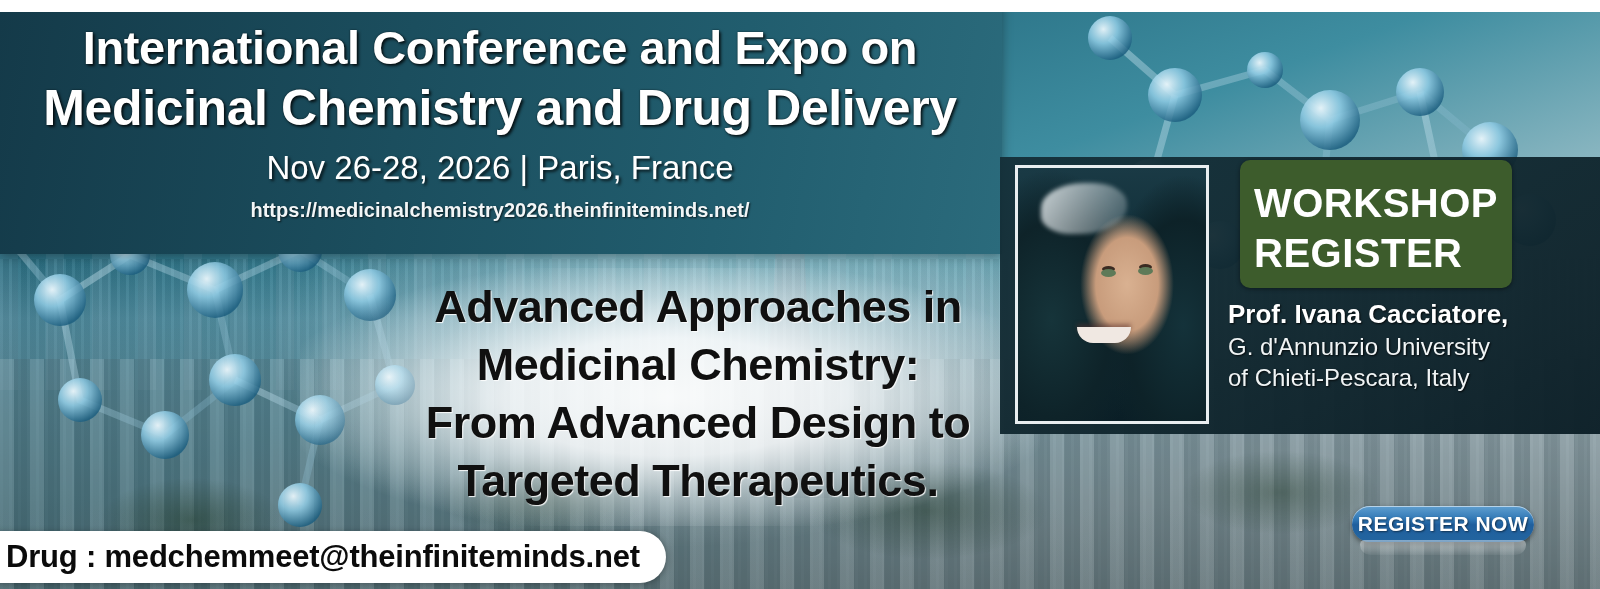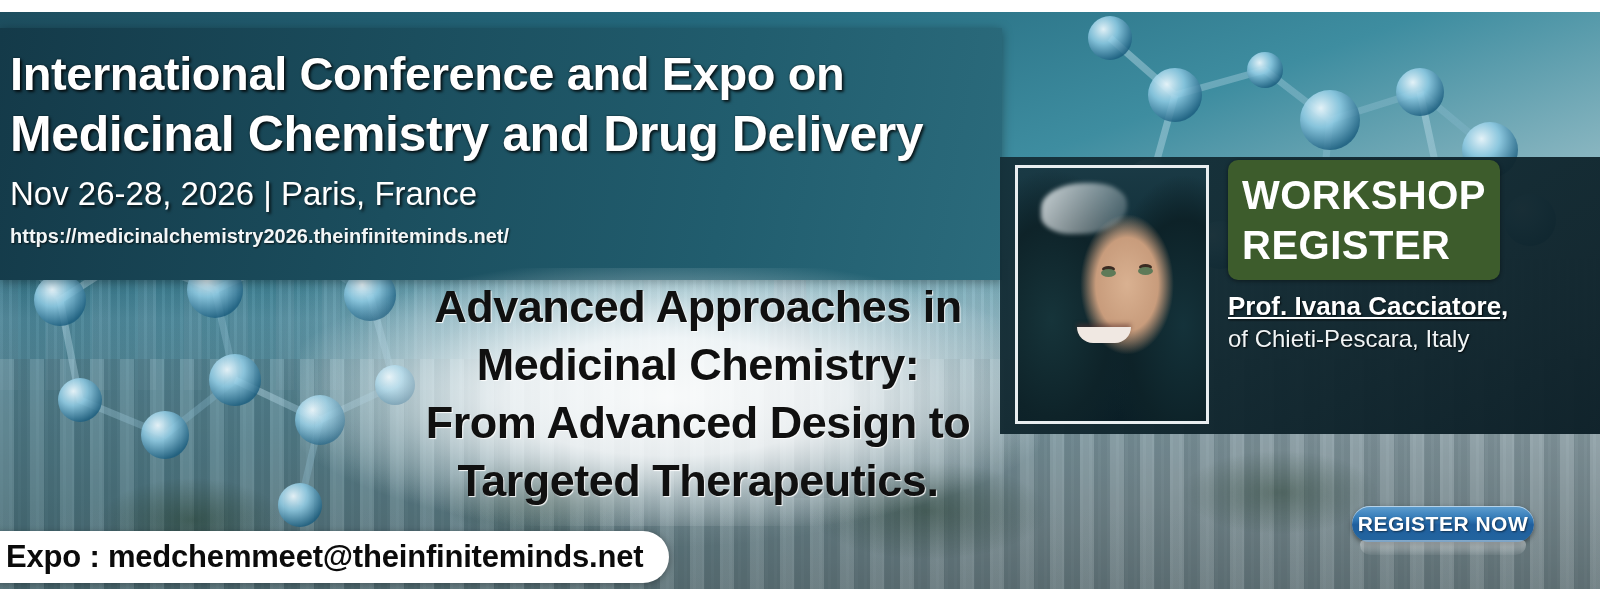--- a/index.html
+++ b/index.html
@@ -88,25 +88,26 @@
     position: absolute;
     left: 0; top: 0;
     width: 1600px; height: 579px;
     pointer-events: none;
   }
 
   
   .header-bar {
     position: absolute;
     left: 0;
-    top: 28px;
+    top: 2px;
     width: 1002px;
     height: 252px;
     background: linear-gradient(100deg, #143a49 0%, #1b4e5e 40%, #215d6e 72%, #2b6b7c 100%);
     box-shadow: 0 2px 10px rgba(0,0,0,.35);
+    text-align: center;
   }
   .header-inner {
     position: absolute;
     left: 10px;
     top: 16px;
     width: 980px;
   }
   .conf-line1, .conf-line2 {
     color: #ffffff;
     font-weight: bold;
@@ -225,40 +226,40 @@
   .organizer-text {
     position: absolute;
     left: 1228px;
     top: 160px;
     width: 360px;
   }
   .badge {
     display: inline-block;
     background: #3d5c2c;
     border-radius: 10px;
-    padding: 10px 14px 10px 14px;
+    padding: 18px 14px 10px 14px;
     box-shadow: 0 1px 4px rgba(0,0,0,.45);
+    margin-left: 12px;
   }
   .badge div {
     color: #ffffff;
     font-weight: bold;
     font-size: 40px;
     line-height: 50px;
     letter-spacing: 0.5px;
     white-space: nowrap;
   }
   .org-name {
     color: #ffffff;
     font-weight: bold;
     font-size: 26px;
     line-height: 34px;
     margin-top: 9px;
     text-shadow: 1px 1px 2px rgba(0,0,0,.8);
     white-space: nowrap;
-    text-decoration: underline;
   }
   .org-affil {
     color: #f0f4f5;
     font-size: 24px;
     line-height: 31px;
     text-shadow: 1px 1px 2px rgba(0,0,0,.8);
     white-space: nowrap;
   }
 
   
@@ -402,23 +403,24 @@
       <div class="eye r"></div>
       <div class="smile"></div>
     </div>
   </div>
   <div class="organizer-text">
     <div class="badge">
       <div>WORKSHOP</div>
       <div>REGISTER</div>
     </div>
     <div class="org-name">Prof. Ivana Cacciatore,</div>
+    <div class="org-affil">G. d'Annunzio University</div>
     <div class="org-affil">of Chieti-Pescara, Italy</div>
   </div>
 
   <div class="email-pill">
-    <span>Expo : medchemmeet@theinfiniteminds.net</span>
+    <span>Drug : medchemmeet@theinfiniteminds.net</span>
   </div>
   <button class="register-btn">REGISTER NOW</button>
   <div class="register-glint"></div>
 
   <div class="top-strip"></div>
 </div>
 
 </body></html>

